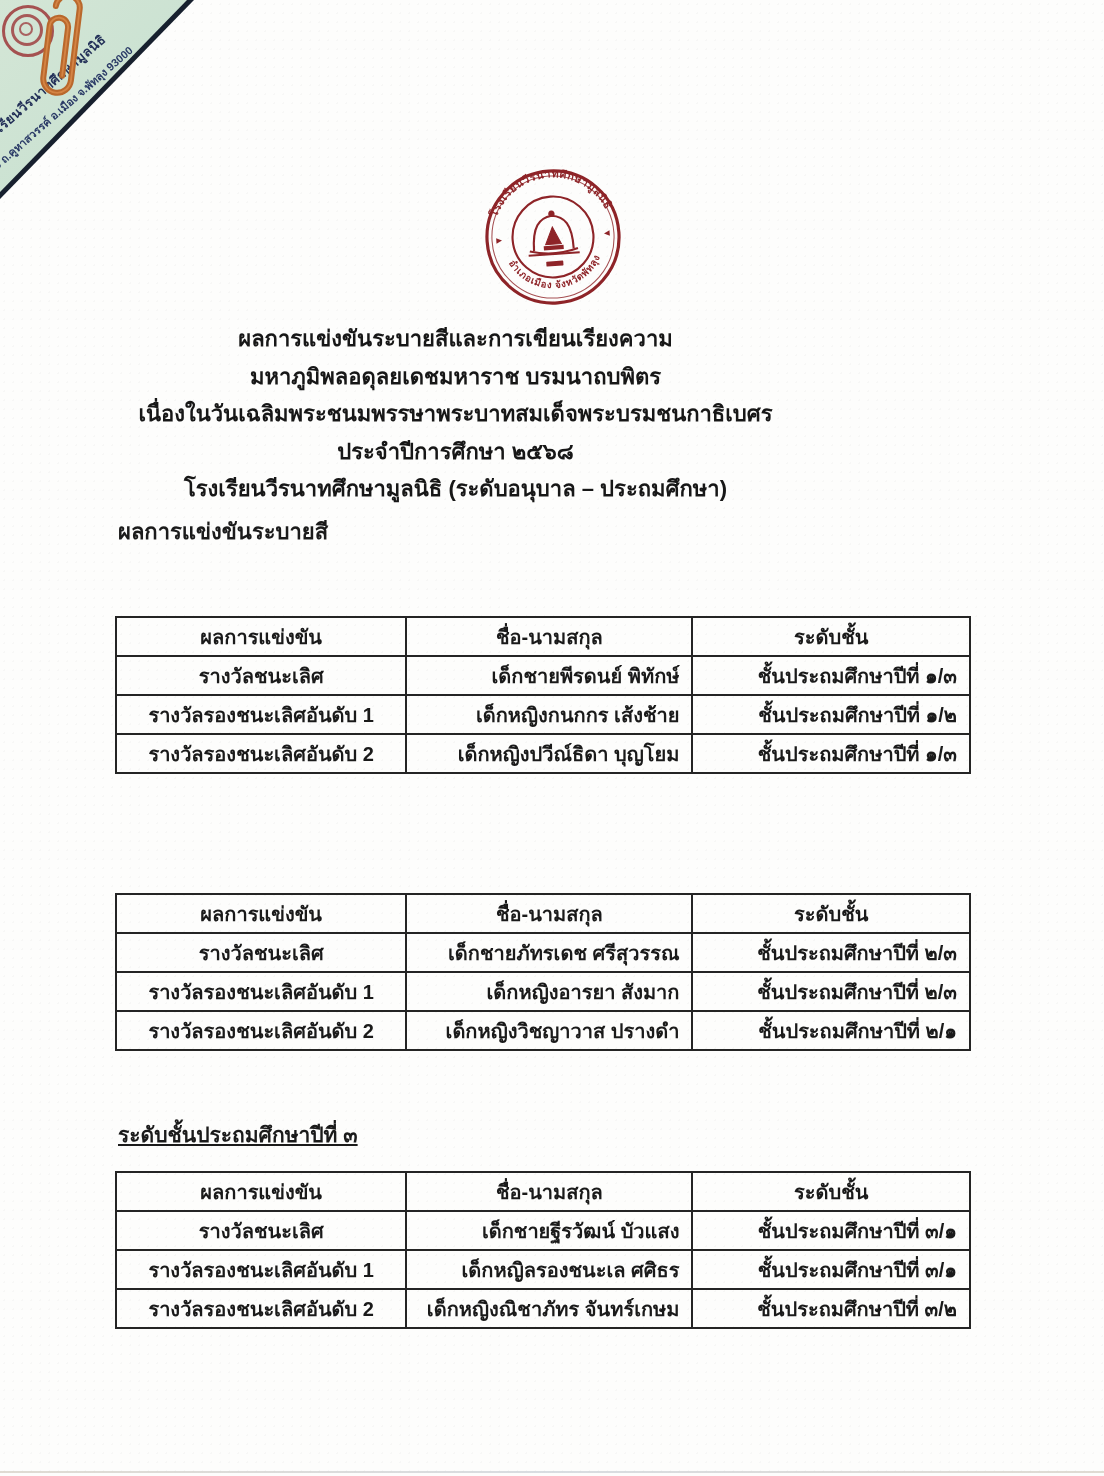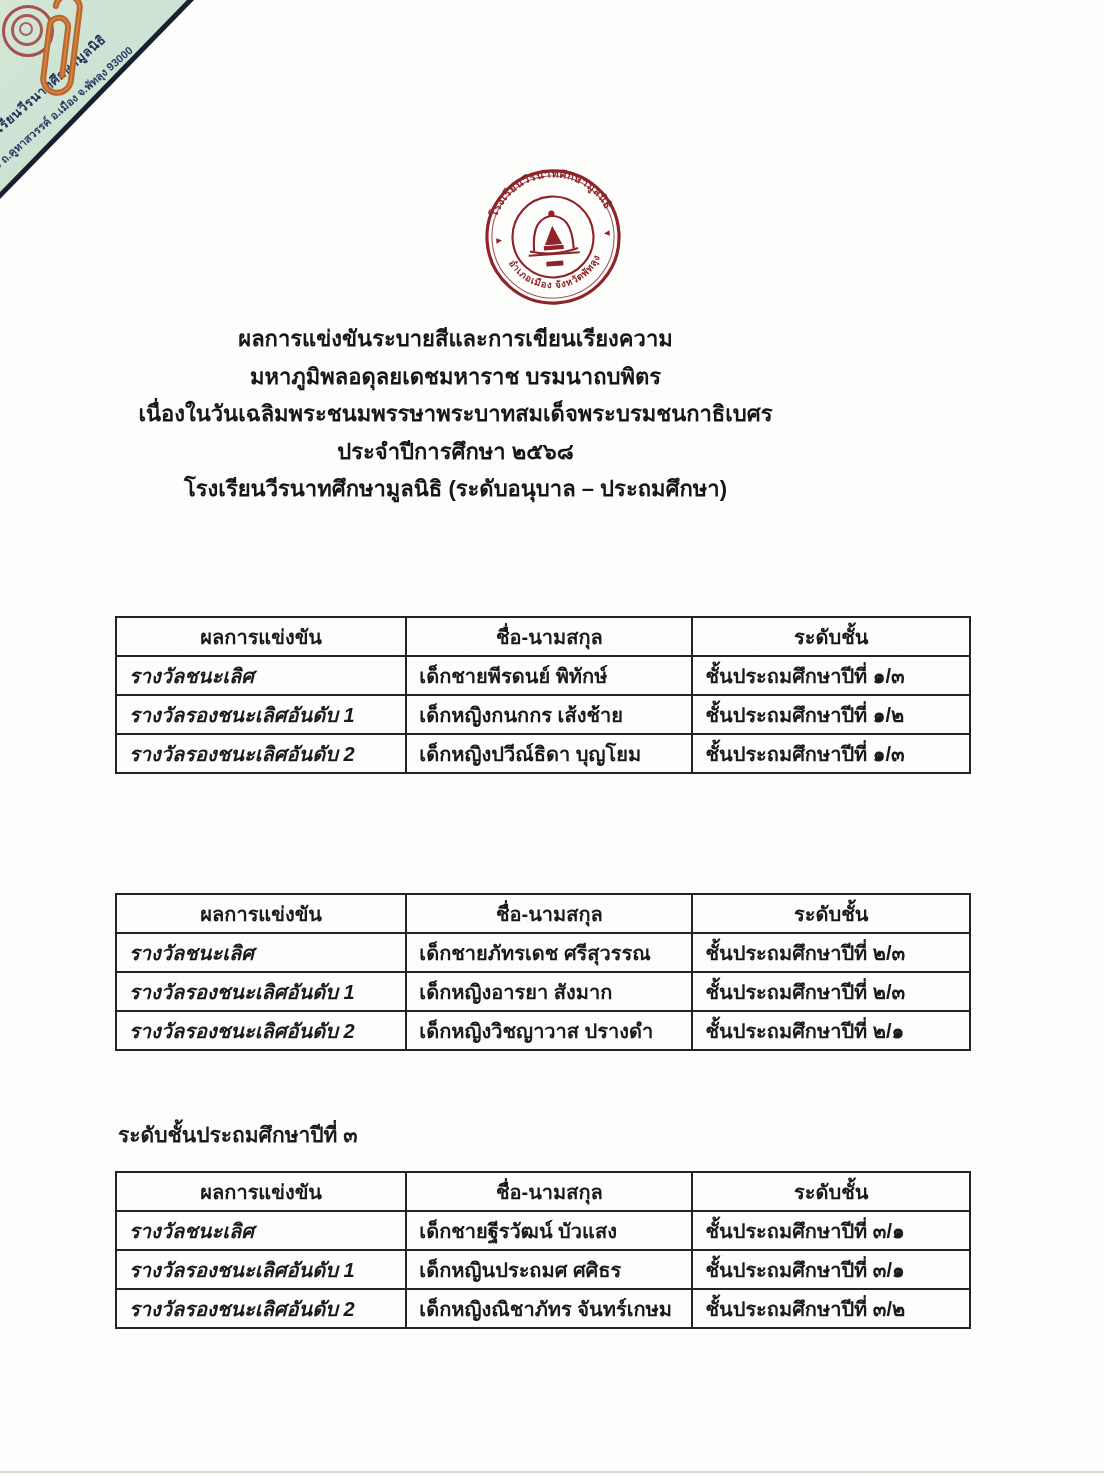--- a/index.html
+++ b/index.html
@@ -38,36 +38,36 @@
 
   
   .logo { position:absolute; left:482px; top:166px; width:142px; height:142px;
     transform:rotate(-4deg); }
 
   
   .title-block { position:absolute; left:0; width:911px; top:320px; text-align:center;
     font-weight:bold; font-size:22px; line-height:37.6px; color:#171717; }
   .intro-heading   { position:absolute; left:118px; top:514px; font-weight:bold; font-size:22px; }
   .section-heading { position:absolute; left:118px; font-weight:bold; font-size:21px; }
-  .sec1 { top:560px; } .sec2 { top:838px; } .sec3 { top:1118px; }
+  .sec1 { top:560px; } .sec2 { top:838px; } .sec3 { top:1118px;text-decoration:underline; }
 
   
   .results-table { position:absolute; left:115px; width:856px; border-collapse:collapse;
     table-layout:fixed; background:transparent; }
   .t1 { top:616px; } .t2 { top:893px; } .t3 { top:1171px; }
   .results-table th, .results-table td {
     border:2.5px solid #242424; height:37px; font-size:20px; font-weight:bold;
     padding:0 12px; color:#1a1a1a; overflow:hidden; white-space:nowrap;
   }
   .results-table th { text-align:center; font-size:20px; }
   .results-table col.c0 { width:34%; }
   .results-table col.c1 { width:33.5%; }
   .results-table col.c2 { width:32.5%; }
-  .results-table td.center { text-align:left;font-style:italic; }
-  .results-table td.left   { text-align:left; }
+  .results-table td.center { text-align:center; }
+  .results-table td.left   { text-align:right; }
 
   .bottom-scan-line { position:absolute; left:0; right:0; bottom:3px; height:2px;
     background:linear-gradient(90deg,#d8d2c8,#cfd4da,#d8d2c8); opacity:.8; }
 </style>
 </head>
 <body>
 
 <div class="page">
 
   <div class="corner-shadow"></div>
@@ -119,20 +119,21 @@
   </div>
 
   <div class="title-block">
     <div>ผลการแข่งขันระบายสีและการเขียนเรียงความ</div>
     <div>มหาภูมิพลอดุลยเดชมหาราช บรมนาถบพิตร</div>
     <div>เนื่องในวันเฉลิมพระชนมพรรษาพระบาทสมเด็จพระบรมชนกาธิเบศร</div>
     <div>ประจำปีการศึกษา ๒๕๖๘</div>
     <div>โรงเรียนวีรนาทศึกษามูลนิธิ (ระดับอนุบาล – ประถมศึกษา)</div>
   </div>
 
+  <div class="intro-heading">ผลการแข่งขันระบายสี</div>
 
   <table class="results-table t1">
     <colgroup>
         <col class="c0">
         <col class="c1">
         <col class="c2">
       </colgroup>
     <thead>
       <tr>
         <th>ผลการแข่งขัน</th>
@@ -206,21 +207,21 @@
       </tr>
     </thead>
     <tbody>
       <tr>
         <td class="center">รางวัลชนะเลิศ</td>
         <td class="left">เด็กชายฐีรวัฒน์ บัวแสง</td>
         <td class="left">ชั้นประถมศึกษาปีที่ ๓/๑</td>
       </tr>
       <tr>
         <td class="center">รางวัลรองชนะเลิศอันดับ 1</td>
-        <td class="left">เด็กหญินประถมศ ศศิธร</td>
+        <td class="left">เด็กหญิลรองชนะเล ศศิธร</td>
         <td class="left">ชั้นประถมศึกษาปีที่ ๓/๑</td>
       </tr>
       <tr>
         <td class="center">รางวัลรองชนะเลิศอันดับ 2</td>
         <td class="left">เด็กหญิงณิชาภัทร จันทร์เกษม</td>
         <td class="left">ชั้นประถมศึกษาปีที่ ๓/๒</td>
       </tr>
     </tbody>
   </table>
 

